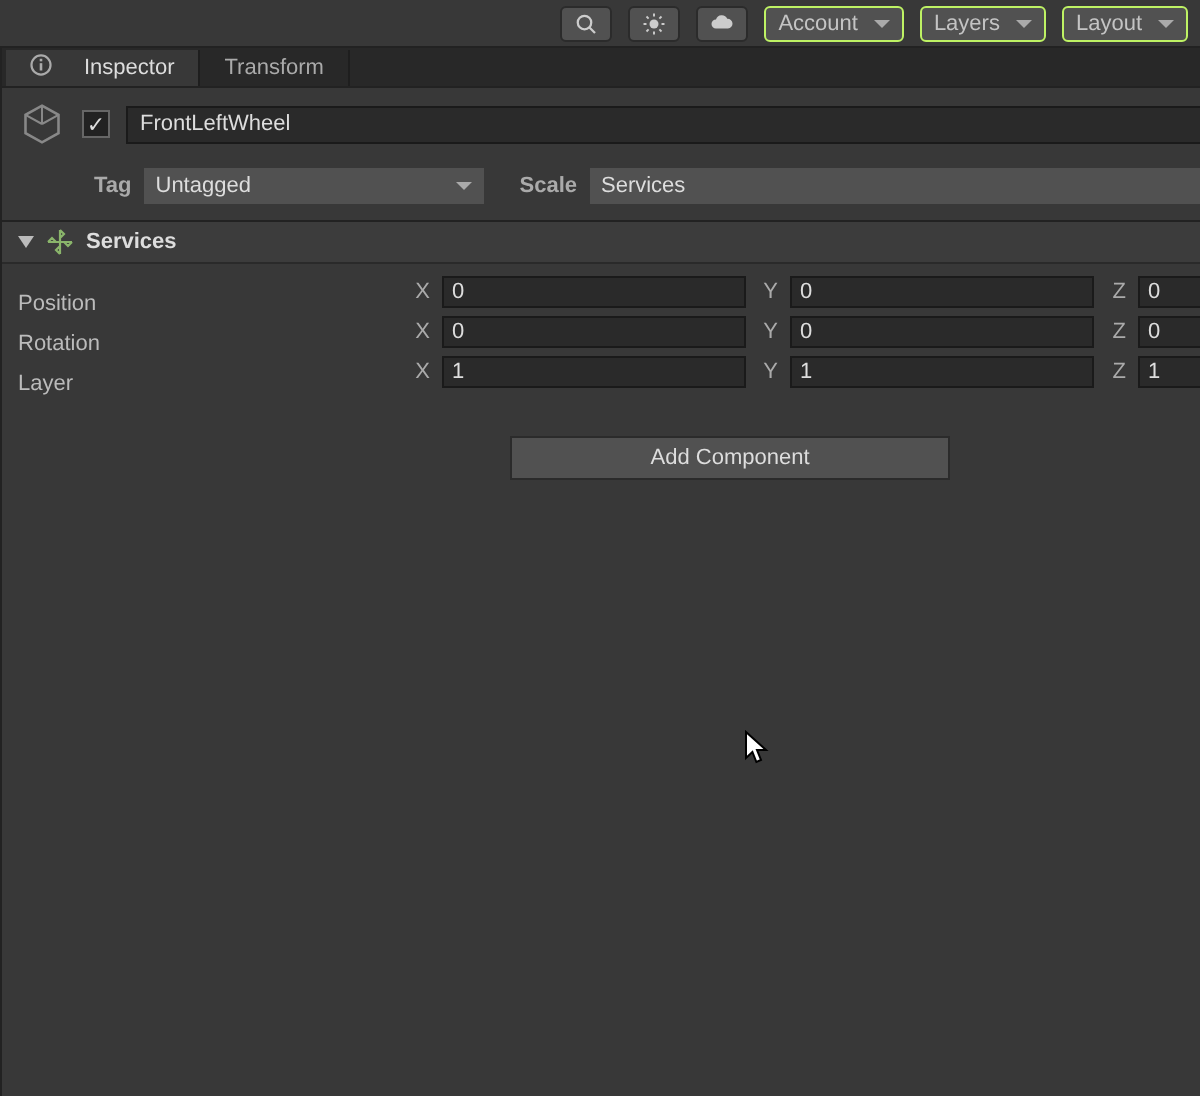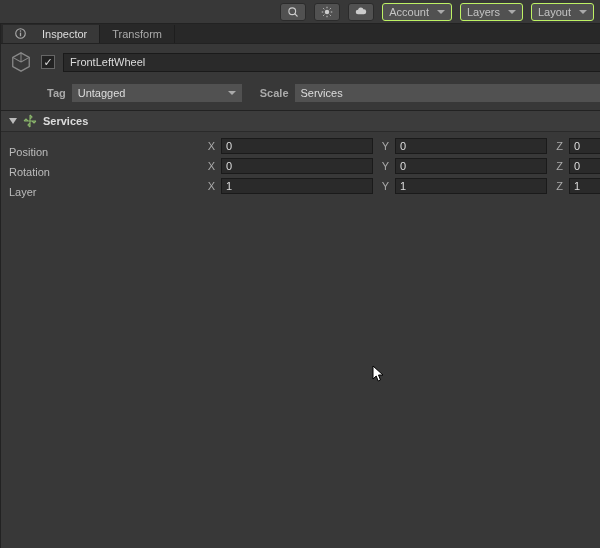--- a/index.html
+++ b/index.html
@@ -189,20 +189,23 @@
         <span class="prop-label">Layer</span>
         <span class="vec-lbl">X</span>
         <input class="vec-input" value="1" style="">
         <span class="vec-lbl">Y</span>
         <input class="vec-input" value="1" style="">
         <span class="vec-lbl">Z</span>
         <input class="vec-input" value="1" style="">
       </div>
     </div>
 
+    <div class="add-component">
+      <span>Add Component</span>
+    </div>
   </div>
 </div>
 
 <div class="cursor">
   <svg viewBox="0 0 16 18">
       <path d="M1 1l0 13 3.2-3 2 5 2.3-1-2-5 4.5 0z" fill="#fff" stroke="#000" stroke-width="1"></path>
     </svg>
 </div>
 
 </body></html>

